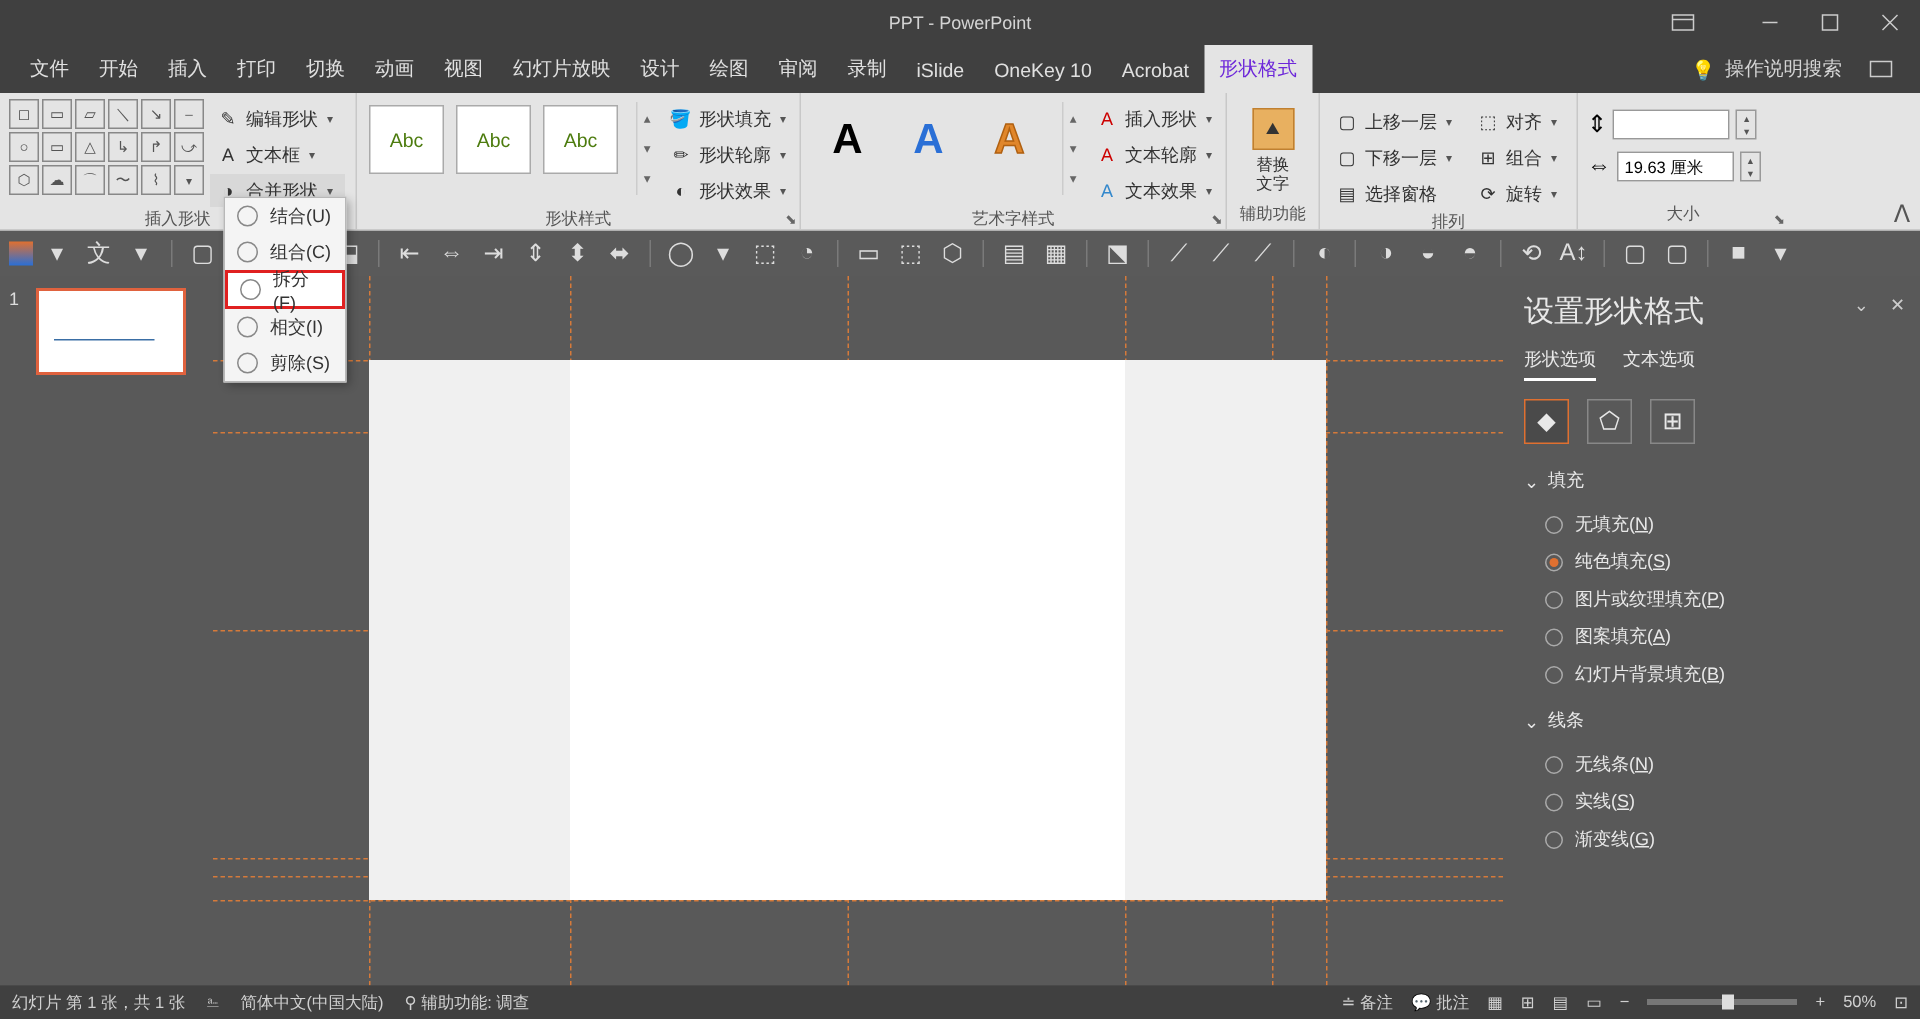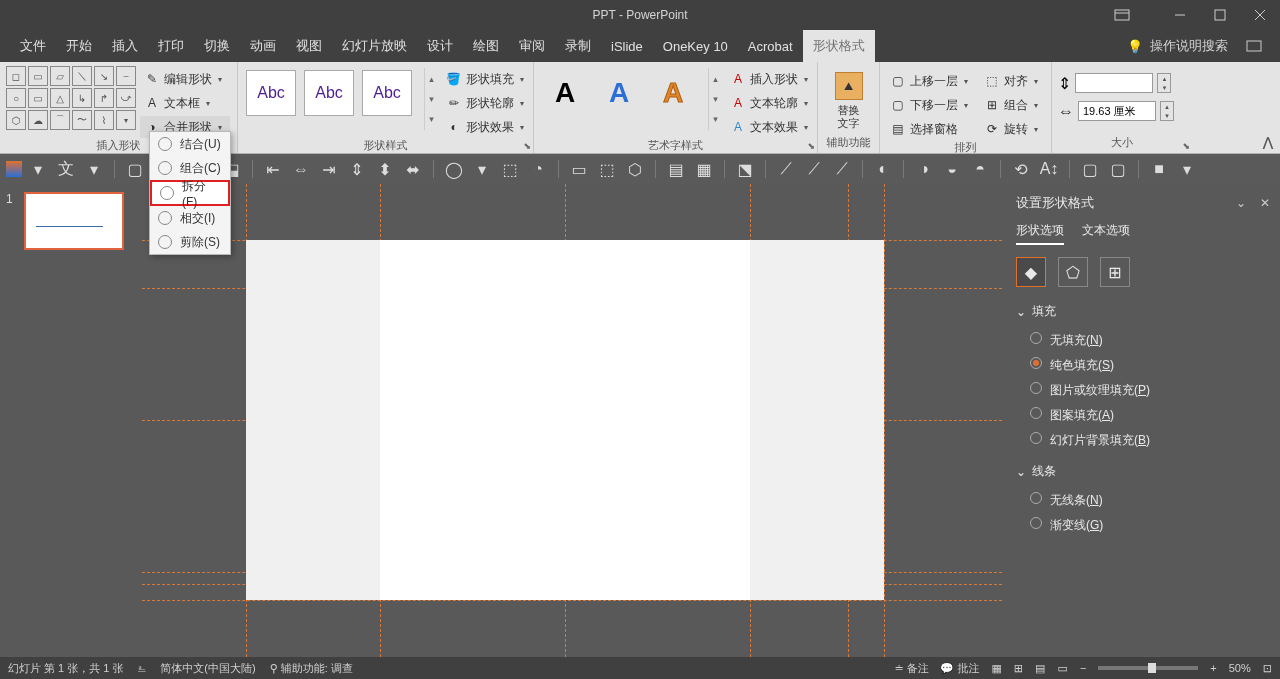--- a/index.html
+++ b/index.html
@@ -9,21 +9,21 @@
 .titlebar { height: 30px; background: #404040; display: flex; align-items: center; justify-content: center; position: relative; }
 .titlebar .title { color: #d4d4d4; font-size: 12px; }
 .win-controls { position: absolute; right: 0; top: 0; display: flex; }
 .win-controls > div { width: 40px; height: 30px; display: flex; align-items: center; justify-content: center; color: #ccc; font-size: 12px; }
 .win-controls svg { stroke: #ccc; fill: none; }
 .win-ribbon-toggle { position: absolute; right: 140px; width: 36px; height: 30px; display:flex; align-items:center; justify-content:center; }
 
 
 .ribbon-tabs { height: 32px; background: #404040; display: flex; align-items: stretch; padding-left: 10px; }
 .ribbon-tabs .tab { padding: 0 10px; color: #e0e0e0; font-size: 13px; display: flex; align-items: center; cursor: pointer; }
-.ribbon-tabs .tab.active { background: #e4e4e4; color: #737373; }
+.ribbon-tabs .tab.active { background: #e4e4e4; color: #6d28d9; }
 .ribbon-tabs .right { margin-left: auto; display: flex; align-items: center; padding-right: 10px; }
 .ribbon-tabs .search { display: flex; align-items: center; color: #d4d4d4; font-size: 13px; gap: 6px; padding: 0 10px;}
 .ribbon-tabs .share { width: 32px; display:flex; align-items:center; justify-content:center; color:#ccc;}
 
 
 .ribbon { height: 92px; background: #e4e4e4; display: flex; border-bottom: 1px solid #b0b0b0; position: relative;}
 .ribbon-group { border-right: 1px solid #c8c8c8; display: flex; flex-direction: column; position: relative; }
 .ribbon-group .group-body { flex: 1; display: flex; align-items: flex-start; padding: 4px 6px 0 6px; gap: 4px; }
 .ribbon-group .group-label { height: 18px; font-size: 11px; color: #555; text-align: center; position: relative; }
 .ribbon-group .group-label .launcher { position: absolute; right: 2px; bottom: 2px; font-size: 9px; color: #666; }
@@ -32,21 +32,21 @@
 .shape-grid { display: grid; grid-template-columns: repeat(6, 20px); grid-auto-rows: 20px; gap: 2px; }
 .shape-mini { width: 20px; height: 20px; border: 1px solid #888; display:flex; align-items:center; justify-content:center; font-size:10px; color:#555;}
 
 .thin-col { display: flex; flex-direction: column; gap: 2px; padding-top: 2px; }
 .thin-btn { height: 22px; padding: 0 8px 0 4px; display: flex; align-items: center; gap: 4px; font-size: 12px; color: #333; white-space: nowrap; }
 .thin-btn .caret { font-size: 8px; color: #555; margin-left: 2px; }
 .thin-btn .ico { width: 16px; height: 16px; display:inline-flex; align-items:center; justify-content:center; }
 
 
 .style-gal { display: flex; gap: 8px; padding: 8px 8px 0 8px; }
-.style-box { width: 50px; height: 46px; background: #fff; border: 1px solid #aaa; display:flex; align-items:center; justify-content:center; font-size: 16px; color:#4c1d95;}
+.style-box { width: 50px; height: 46px; background: #fff; border: 1px solid #aaa; display:flex; align-items:center; justify-content:center; font-size: 13px; color:#4d7c0f;}
 .gal-more { width: 14px; height: 62px; display:flex; flex-direction:column; justify-content:center; align-items:center; gap:10px; color:#666; font-size:9px; border-left:1px solid #ccc; margin-top:6px;}
 
 
 .wa-box { width: 46px; height: 46px; display:flex; align-items:center; justify-content:center; font-size: 28px; font-weight: bold; }
 
 
 .big-btn { width: 42px; display:flex; flex-direction:column; align-items:center; justify-content:flex-start; padding-top:6px; font-size:11px; color:#333; gap:4px;}
 .big-btn .ico-lg { width: 28px; height: 28px; background:#e8b060; border:1px solid #c08030; display:flex; align-items:center; justify-content:center;}
 
 
@@ -79,30 +79,30 @@
 .canvas-wrap { flex: 1; position: relative; background:#595959; overflow:hidden;}
 .slide { position: absolute; left: 104px; top: 56px; width: 638px; height: 360px; background: #fff;}
 .slide .paneL { position:absolute; left:0; top:0; width:134px; height:100%; background:#f0f0f0;}
 .slide .paneR { position:absolute; right:0; top:0; width:134px; height:100%; background:#f0f0f0;}
 
 .g-h { position:absolute; left:0; right:0; border-top:1px dashed #d67a3a; }
 .g-v { position:absolute; top:0; bottom:0; border-left:1px dashed #d67a3a; }
 
 
 .format-pane { width: 278px; background: #595959; color: #e8e8e8; padding: 10px 14px; position:relative; }
-.format-pane h2 { font-size: 13px; font-weight: normal; margin-bottom: 10px; font-family: Liberation Mono, monospace; }
+.format-pane h2 { font-size: 20px; font-weight: normal; margin-bottom: 10px; font-family: Liberation Mono, monospace; }
 .pane-ctrls { position:absolute; right:10px; top:12px; display:flex; gap:14px; color:#ccc; font-size:12px;}
 .pane-tabs { display: flex; gap: 18px; font-size: 12px; margin-bottom: 12px; }
 .pane-tabs .t { padding-bottom: 4px; }
 .pane-tabs .t.on { border-bottom: 2px solid #fff; }
 .pane-icons { display:flex; gap: 12px; margin-bottom: 16px;}
 .pane-icons .pi { width:30px; height:30px; border:1px solid #888; display:flex; align-items:center; justify-content:center;}
 .pane-icons .pi.on { border-color: #e07030; background:#4a4a4a;}
 .section-hd { font-size: 12px; display:flex; align-items:center; gap:6px; margin: 10px 0 8px; }
-.radio-row { display:flex; gap:8px; font-size:12px; padding: 4px 0 4px 14px; }
+.radio-row { display:flex; align-items:center; gap:8px; font-size:12px; padding: 4px 0 4px 14px; }
 .radio-row .r { width:12px; height:12px; border:1px solid #aaa; border-radius:50%; display:inline-flex; align-items:center; justify-content:center;}
 .radio-row .r.on::after { content:""; width:6px; height:6px; background:#e07030; border-radius:50%;}
 .u { text-decoration: underline; }
 
 
 .status { position:absolute; bottom:0; left:0; right:0; height:22px; background:#404040; color:#d0d0d0; font-size:11px; display:flex; align-items:center; padding:0 8px; gap:14px;}
 .status .right { margin-left:auto; display:flex; align-items:center; gap:12px;}
 .slider { width:100px; height:4px; background:#777; position:relative;}
 .slider .knob { position:absolute; left:50%; top:-3px; width:8px; height:10px; background:#ddd;}
 </style>
@@ -503,20 +503,24 @@
     <div class="section-hd">
         <span>⌄</span>
         <span>线条</span>
       </div>
     <div class="radio-row">
         <span class="r"></span>
         <span>无线条(<span class="u">N</span>)</span>
       </div>
     <div class="radio-row">
         <span class="r"></span>
+        <span>实线(<span class="u">S</span>)</span>
+      </div>
+    <div class="radio-row">
+        <span class="r"></span>
         <span>渐变线(<span class="u">G</span>)</span>
       </div>
   </div>
 </div>
 
 <div class="status">
   <span>幻灯片 第 1 张，共 1 张</span>
   <span>⎁</span>
   <span>简体中文(中国大陆)</span>
   <span>⚲ <span>辅助功能: 调查</span></span>

